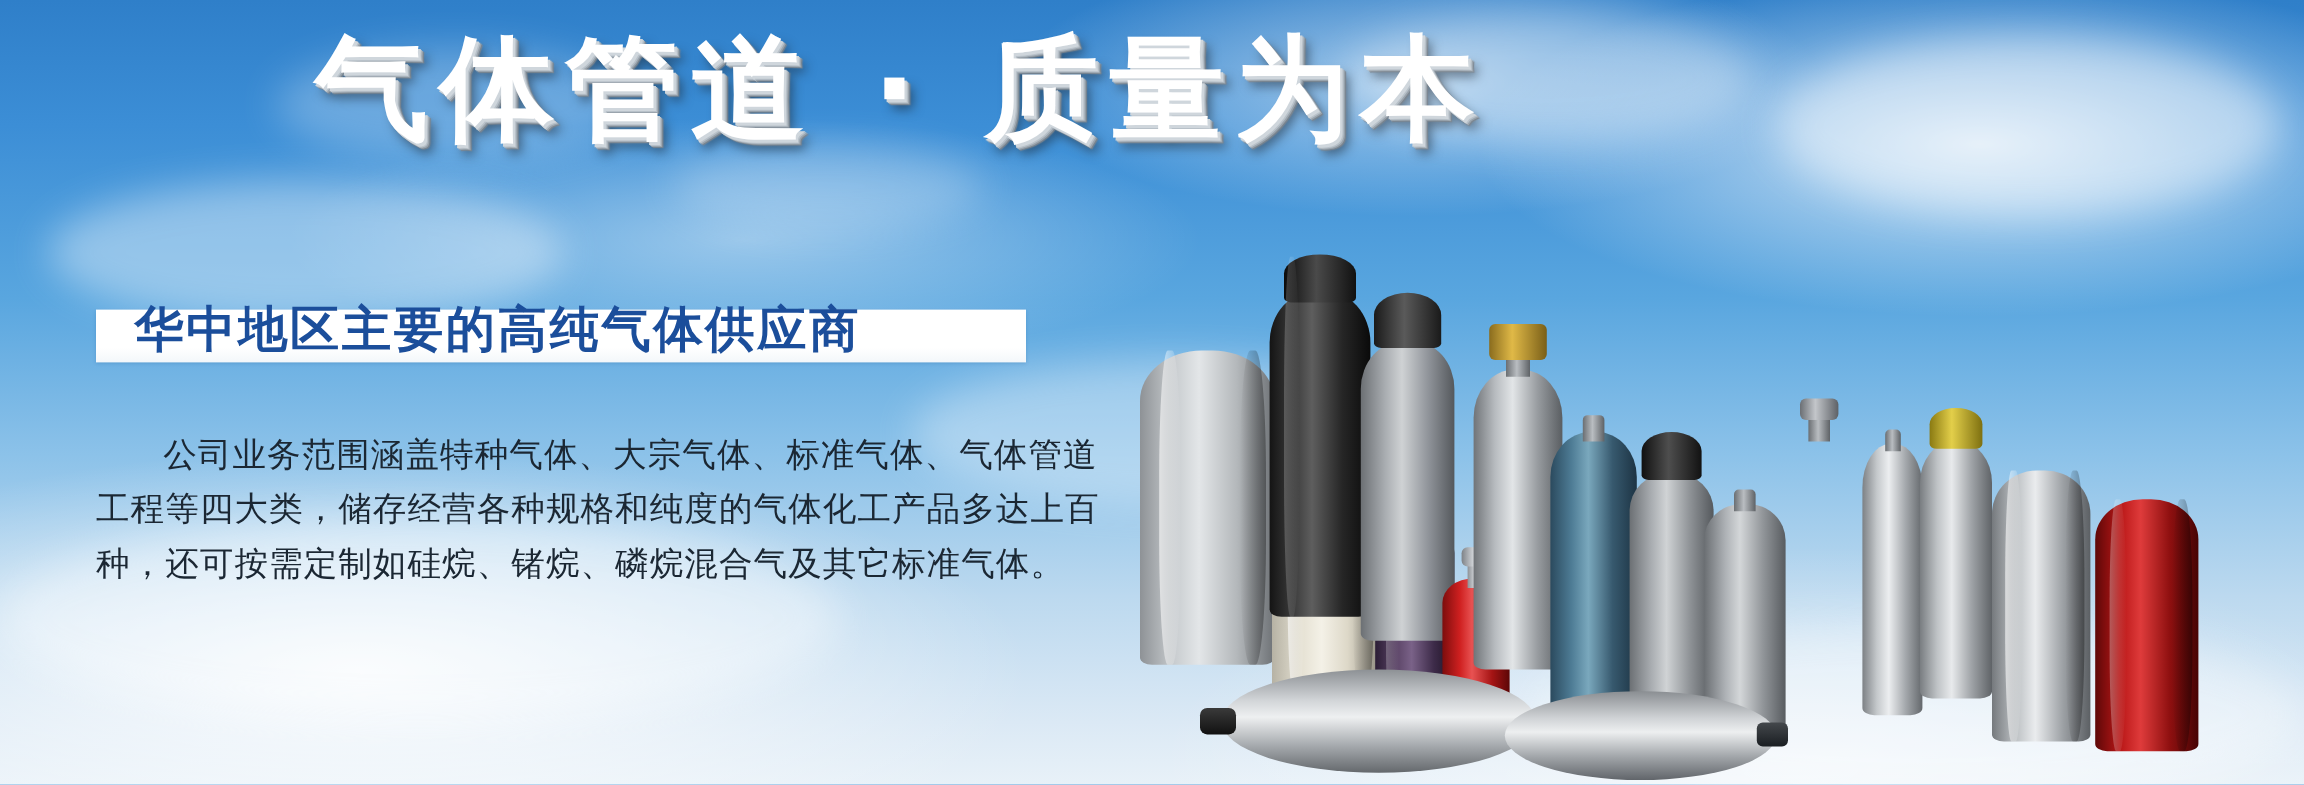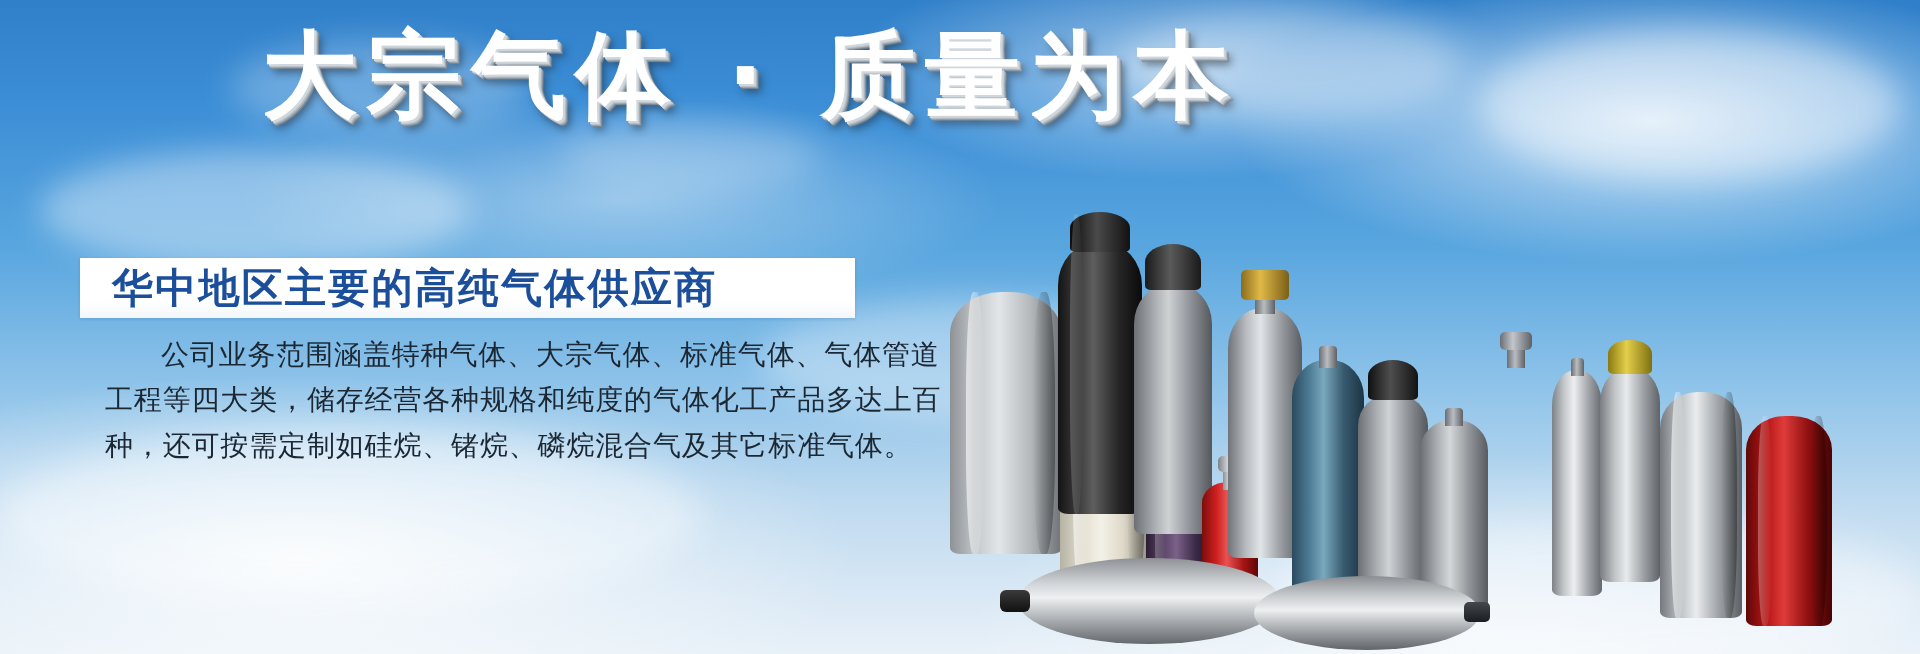--- a/index.html
+++ b/index.html
@@ -45,36 +45,36 @@
   #subtitle{
     position:absolute;left:0;top:130px;width:1500px;text-align:center;
     font-family:"Liberation Serif","DejaVu Serif",serif;
     font-weight:700;font-size:39px;letter-spacing:.005em;color:#16202c;
     white-space:nowrap;
     text-shadow:0 1px 1px rgba(255,255,255,.45);
   }
 
   
   #slogan-box{
-    position:absolute;left:80px;top:258px;width:775px;height:60px;
+    position:absolute;left:80px;top:258px;width:775px;height:44px;
     background:linear-gradient(180deg,#ffffff 0%,#ffffff 72%,#f3f7fa 100%);
     box-shadow:0 1px 3px rgba(0,60,120,.18);
-    display:flex;align-items:center;
+    display:flex;align-items:flex-end;
   }
   #slogan-text{
     font-family:"DejaVu Sans", sans-serif;
     font-weight:700;font-size:41px;letter-spacing:.055em;
     color:#1b4e9b;padding-left:32px;white-space:nowrap;
   }
 
   
   #paragraph{
-    position:absolute;left:80px;top:334px;width:790px;
-    font-family:Liberation Mono, monospace;
-    font-size:28px;line-height:1.62;color:#1b2733;letter-spacing:.03em;margin-left:25px;
+    position:absolute;left:80px;top:356px;width:790px;
+    font-family:Liberation Sans, sans-serif;
+    font-size:28px;line-height:1.62;color:#1b2733;letter-spacing:.03em;
   }
   #paragraph .p-line{white-space:nowrap;}
   #paragraph .p-line:first-child{text-indent:2em;}
 
   
   #cylinders{position:absolute;left:940px;top:150px;width:980px;height:504px;}
   .cyl{position:absolute;bottom:0;}
   .body{position:absolute;bottom:0;width:100%;border-radius:46% 46% 10px 10px / 16% 16% 6px 6px;}
   .neck{position:absolute;width:26%;left:37%;border-radius:4px 4px 0 0;}
   .valve{position:absolute;left:28%;width:44%;border-radius:5px;}
@@ -91,21 +91,21 @@
   <div class="cloud c1"></div>
   <div class="cloud c2"></div>
   <div class="cloud c3"></div>
   <div class="cloud c4"></div>
   <div class="cloud c5"></div>
   <div class="cloud c6"></div>
   <div class="cloud c7"></div>
   <div class="cloud c8"></div>
 
   <div id="headline">
-    <span>大宗气体</span>
+    <span>气体管道</span>
     <span class="dot">·</span>
     <span>质量为本</span>
   </div>
 
 
   <div id="slogan-box">
     <div id="slogan-text">华中地区主要的高纯气体供应商</div>
   </div>
 
   <div id="paragraph">

